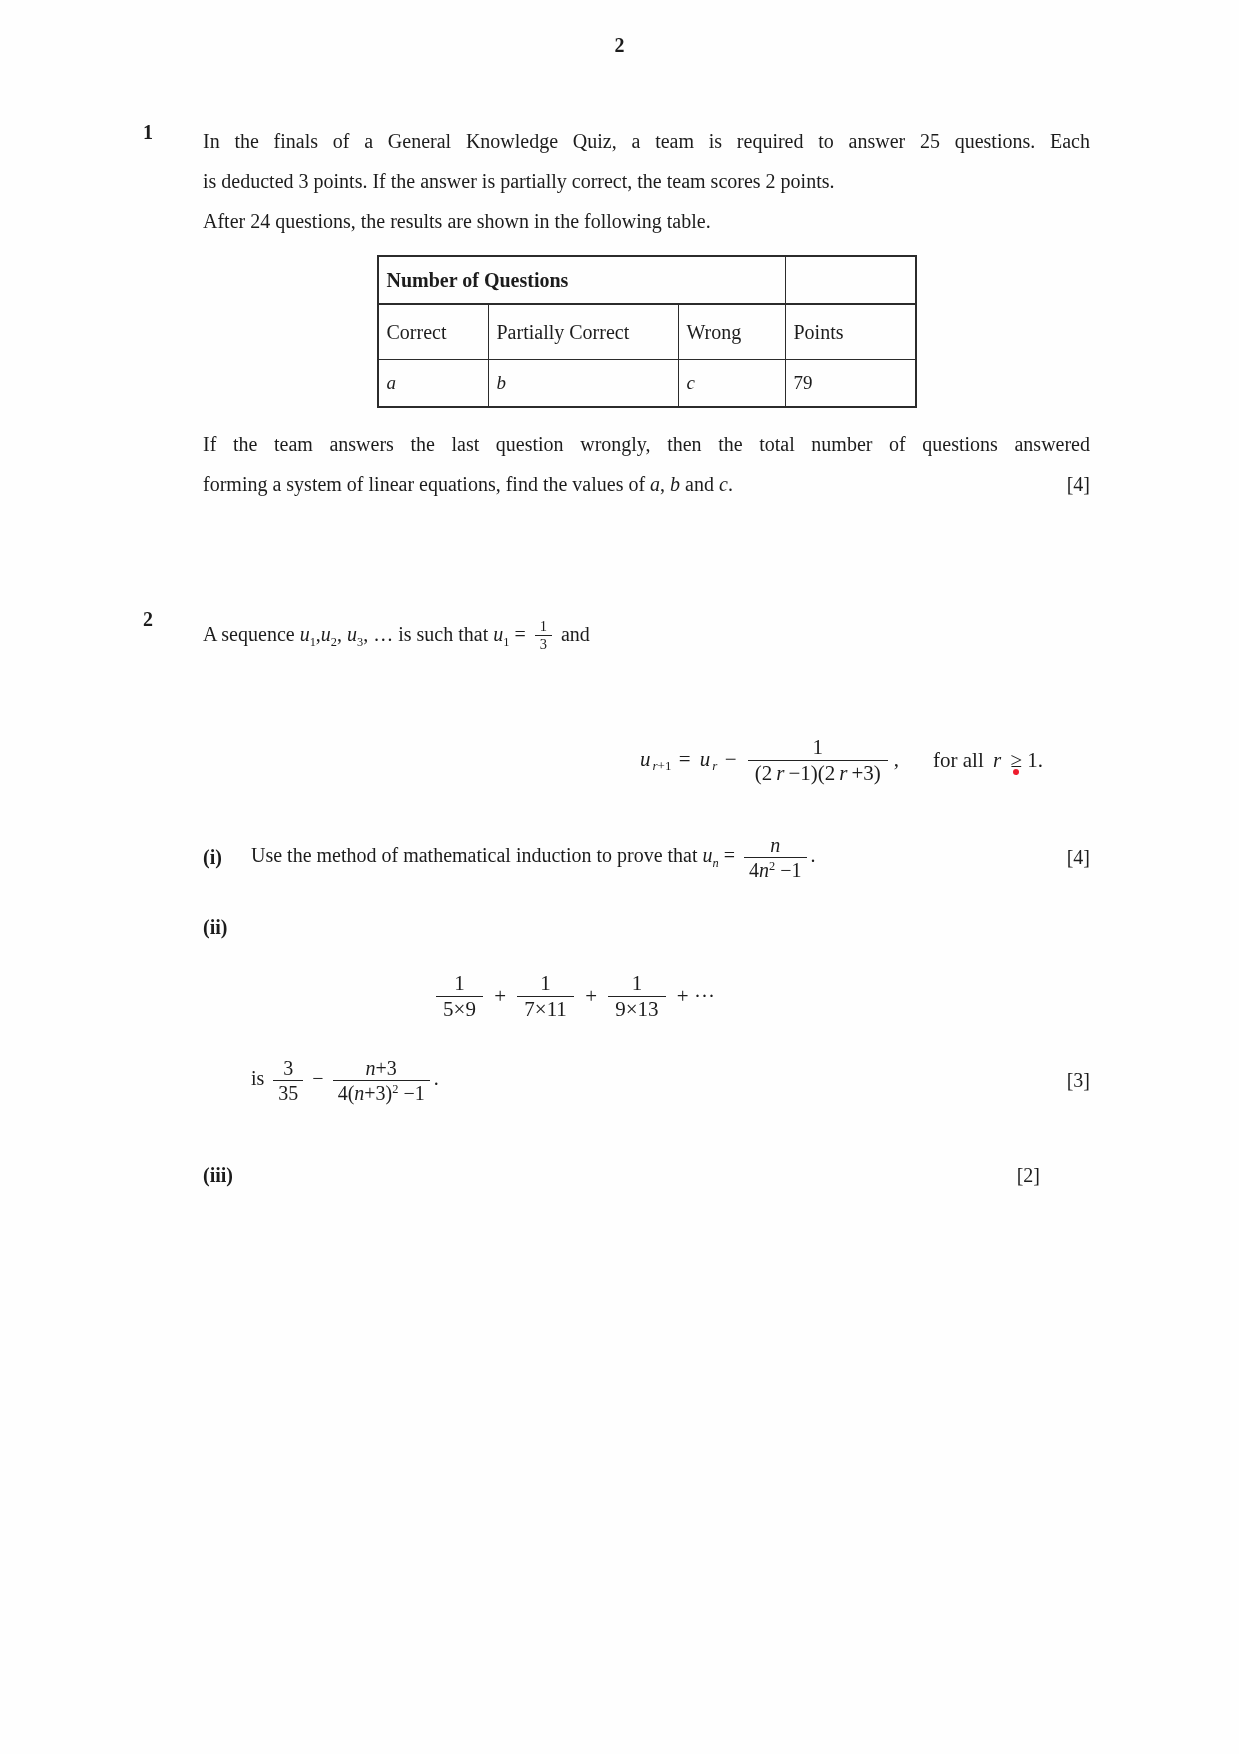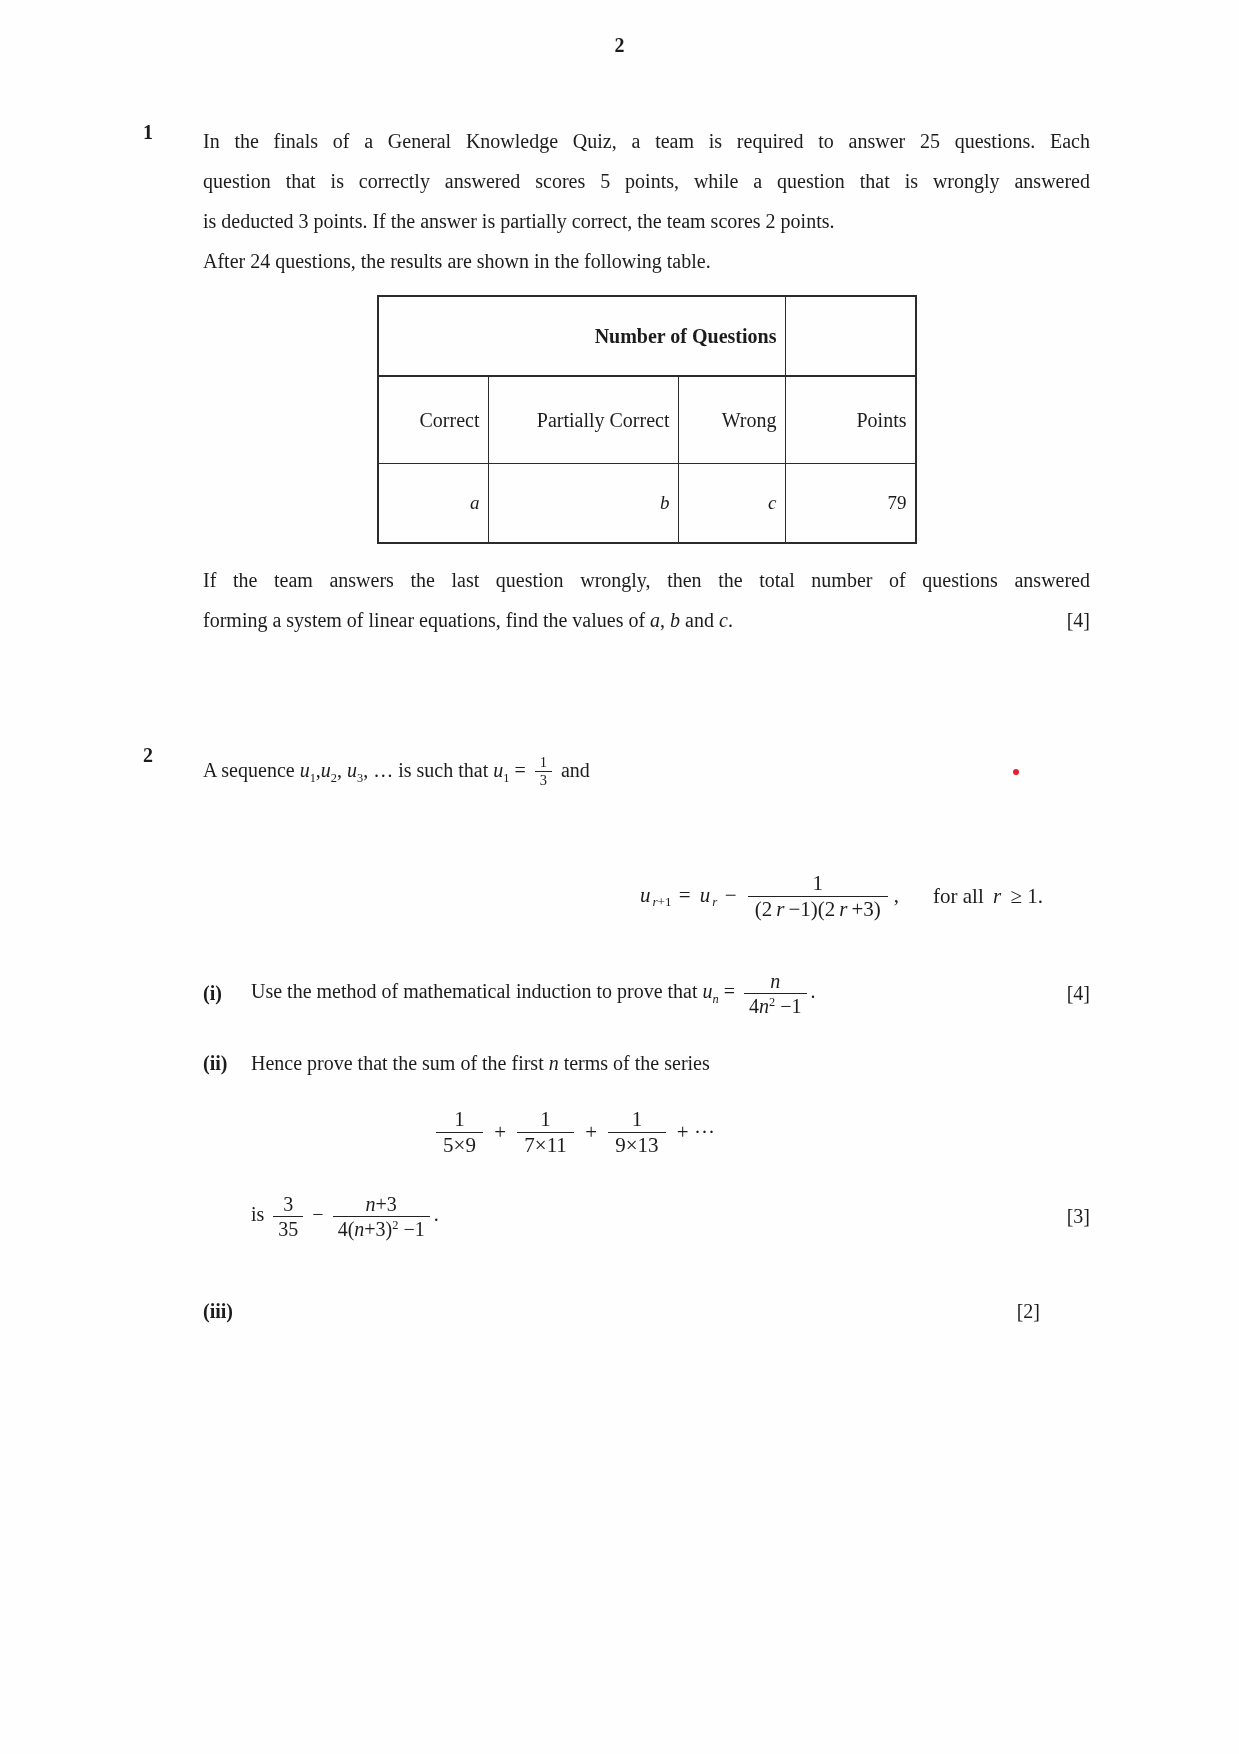--- a/index.html
+++ b/index.html
@@ -36,23 +36,23 @@
   .lastline .marks{position:absolute;right:0;top:0;}
 
   
   .qtable{
     border-collapse:collapse;
     margin:14px auto 16px auto;
     table-layout:fixed;
   }
   .qtable td{
     border:1.6px solid #2b2b2b;
-    text-align:right;
+    text-align:left;
     vertical-align:middle;
-    padding:16px 8px;
+    padding:0 8px;
   }
   .qtable tr.mergedrow td{border-bottom:2.5px solid #2b2b2b;height:46px;font-weight:700;}
   .qtable tr.heads td{height:54px;font-weight:400;}
   .qtable tr.vals td{height:46px;font-size:19px;}
   .qtable tr.vals td:nth-child(-n+3){font-style:italic;}
   .qtable{border:2px solid #2b2b2b;}
   .col-correct{width:93px;}
   .col-partial{width:173px;}
   .col-wrong{width:90px;}
   .col-points{width:113px;}
@@ -124,21 +124,20 @@
 <body>
 
 <div class="page">
 
   <div class="page-num">2</div>
 
   <section class="question q1">
     <div class="qnum">1</div>
     <div class="qbody">
       <div class="jline">In the finals of a General Knowledge Quiz, a team is required to answer 25 questions. Each</div>
-      <div class="jline">question that is correctly answered scores 5 points, while a question that is wrongly answered</div>
       <div class="line">is deducted 3 points. If the answer is partially correct, the team scores 2 points.</div>
       <div class="line">After 24 questions, the results are shown in the following table.</div>
 
       <table class="qtable">
         <tbody>
           <tr class="mergedrow">
             <td colspan="3">Number of Questions</td>
             <td></td>
           </tr>
           <tr class="heads">
@@ -181,21 +180,20 @@
       </div>
 
       <div class="part part-i">
         <div class="plabel">(i)</div>
         <div class="ptext"><span class="up">Use the method of mathematical induction to prove that </span><span class="it">u</span><span class="subit">n</span><span class="up"> = </span><span class="frac lg"><span class="num"><span class="it">n</span></span><span class="den"><span class="up">4</span><span class="it">n</span><span class="sup">2</span><span class="up"> −1</span></span></span><span class="up">.</span></div>
         <div class="pmarks marks">[4]</div>
       </div>
 
       <div class="part part-ii">
         <div class="plabel">(ii)</div>
-        <div class="ptext"><span class="up">Hence prove that the sum of the first </span><span class="it">n</span><span class="up"> terms of the series</span></div>
         <div class="pmarks"></div>
       </div>
 
       <div class="display-math series">
           <span class="frac lg">
             <span class="num"><span class="up">1</span></span>
             <span class="den"><span class="up">5×9</span></span>
           </span>
           <span class="up"> + </span>
           <span class="frac lg">

